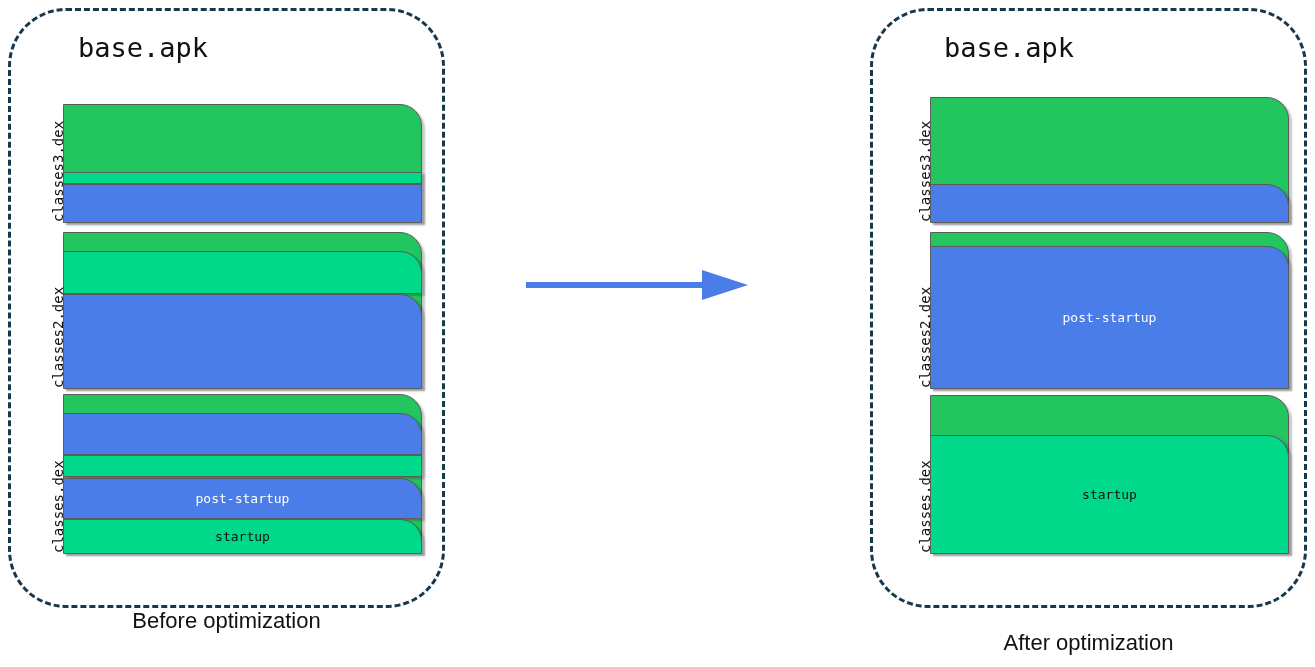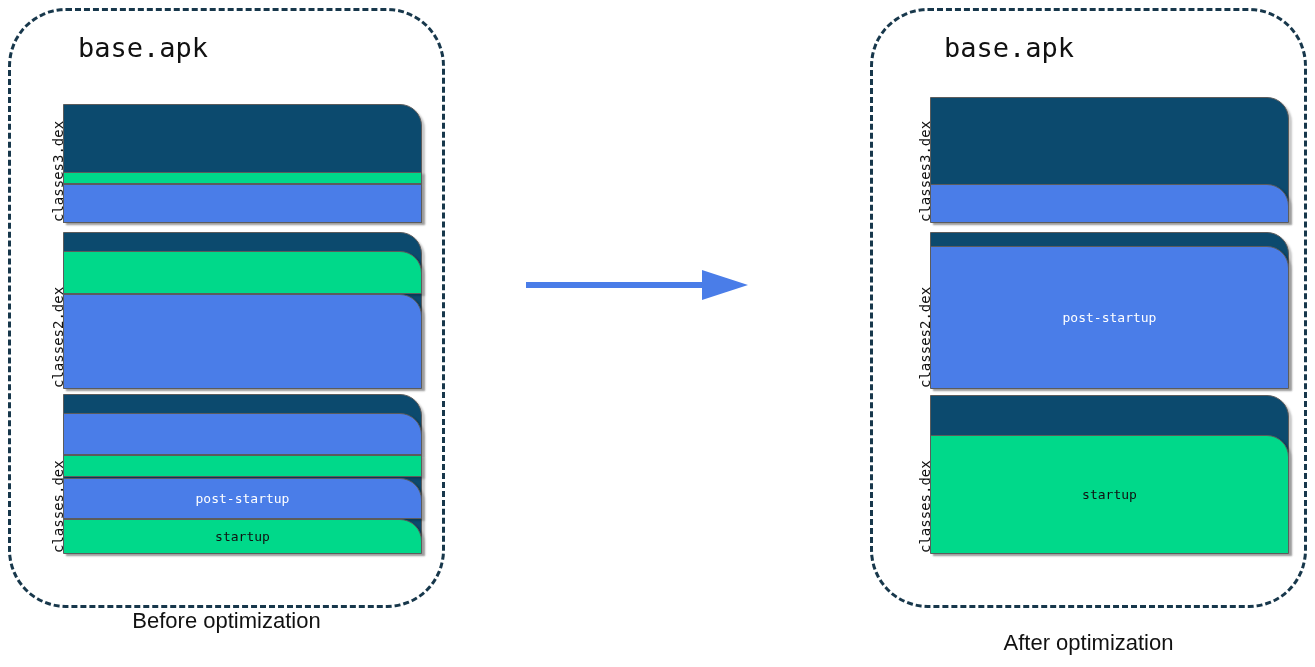--- a/index.html
+++ b/index.html
@@ -54,21 +54,21 @@
     transform-origin: 0 0;
     transform: rotate(-90deg);
     letter-spacing: 0px;
   }
 
   .dex-box {
     position: absolute;
     box-sizing: border-box;
     border: 1px solid #5c5c5c;
     border-top-right-radius: 22px;
-    background: #0c4a6e;
+    background: #22c55e;
     box-shadow: 3px 3px 2px rgba(0,0,0,0.22);
     overflow: visible;
   }
 
   .band {
     position: absolute;
     left: -1px;
     box-sizing: border-box;
     border: 1px solid #5c5c5c;
     box-shadow: 3px 2px 2px rgba(0,0,0,0.22);

